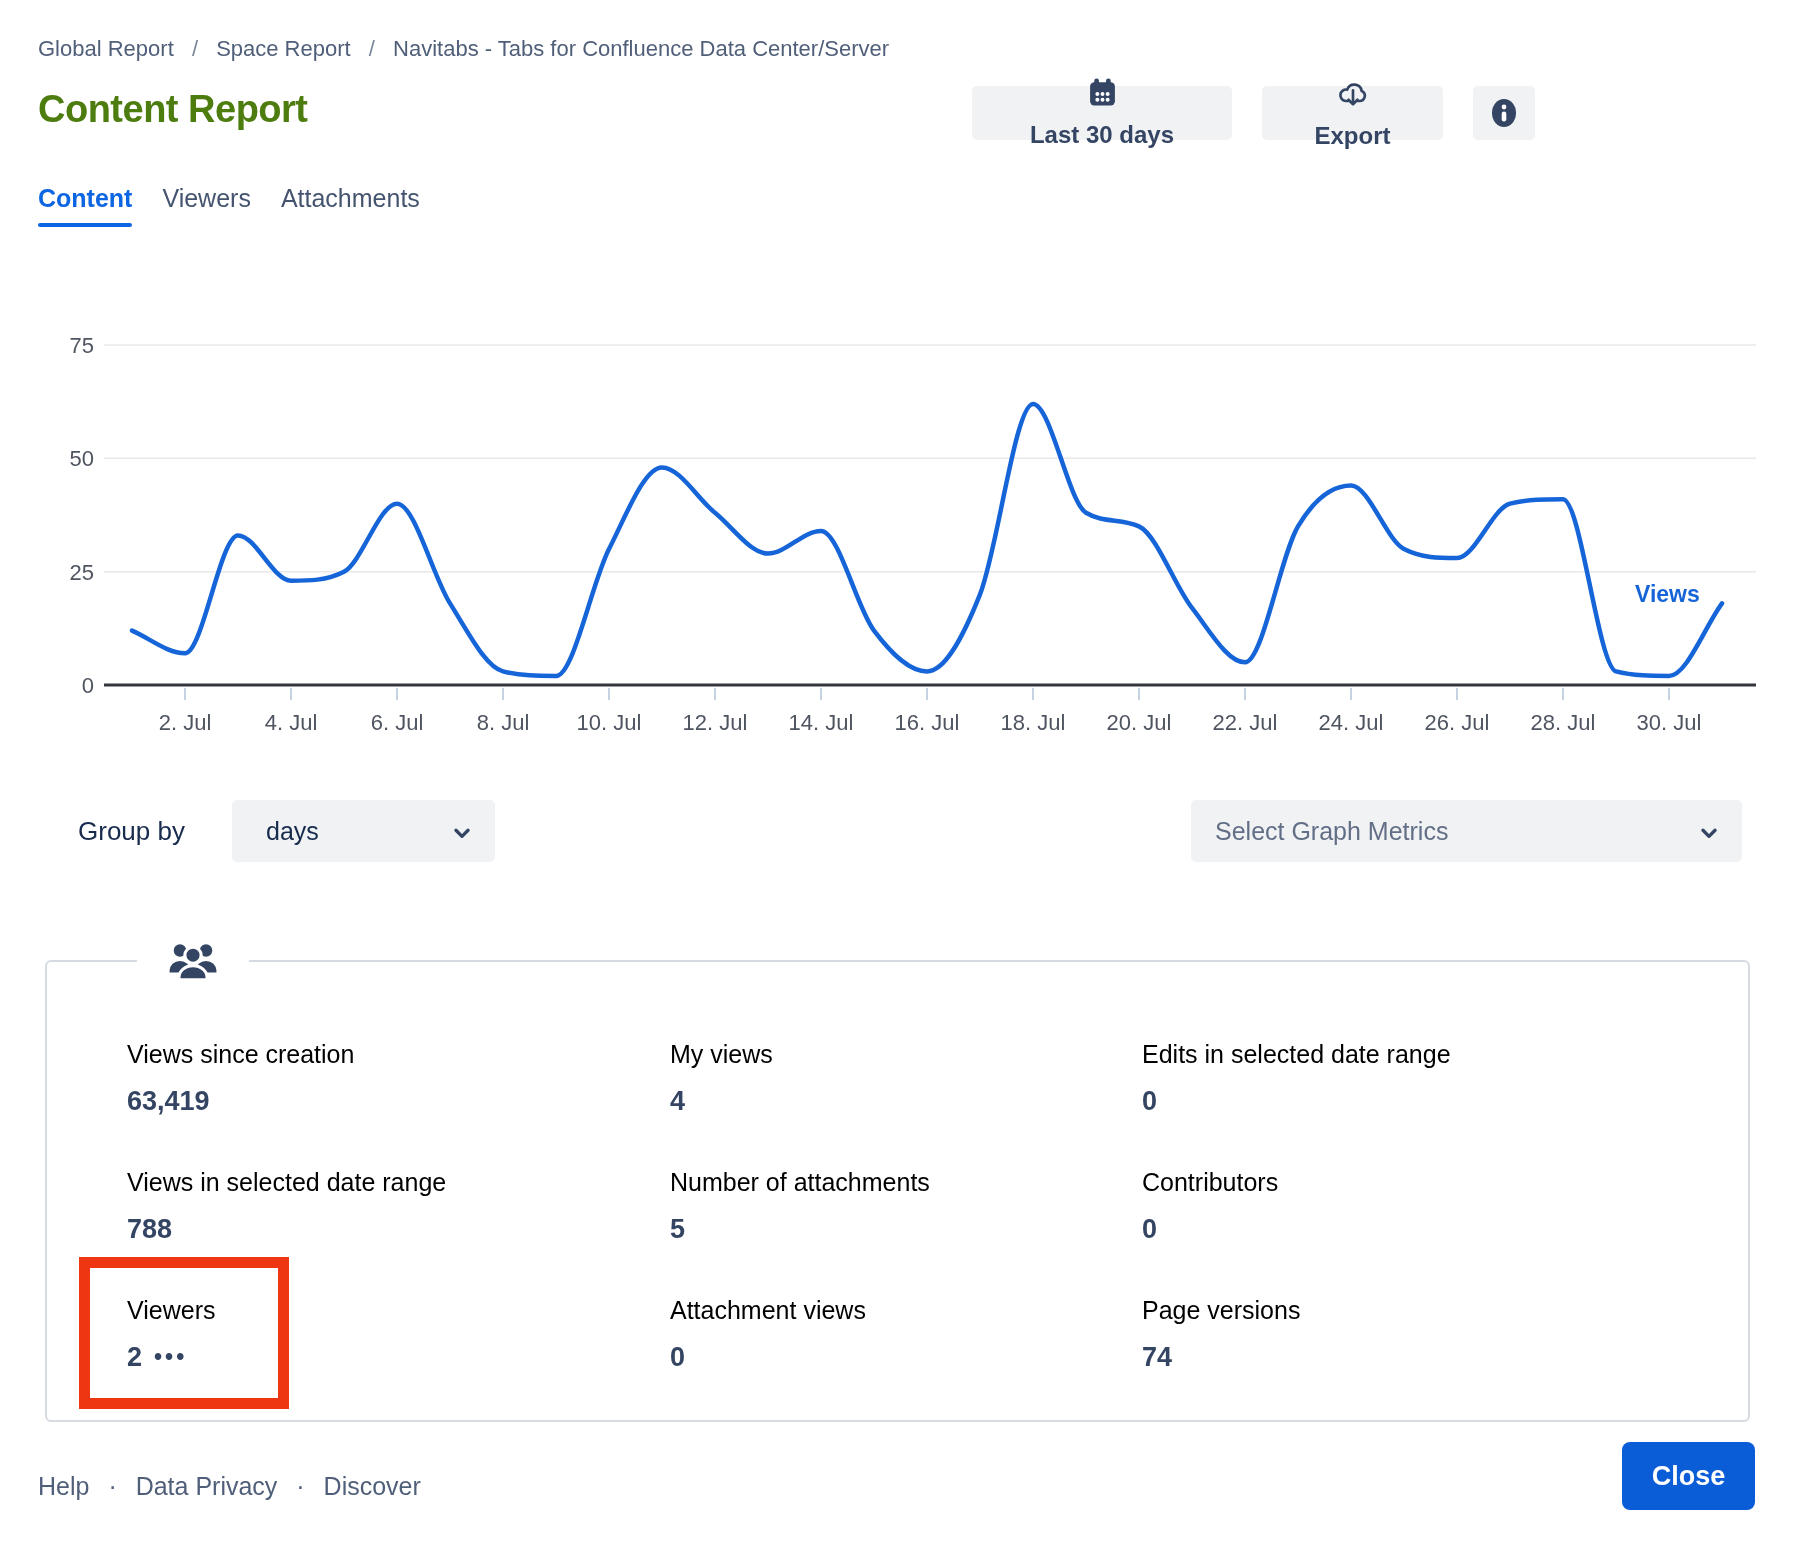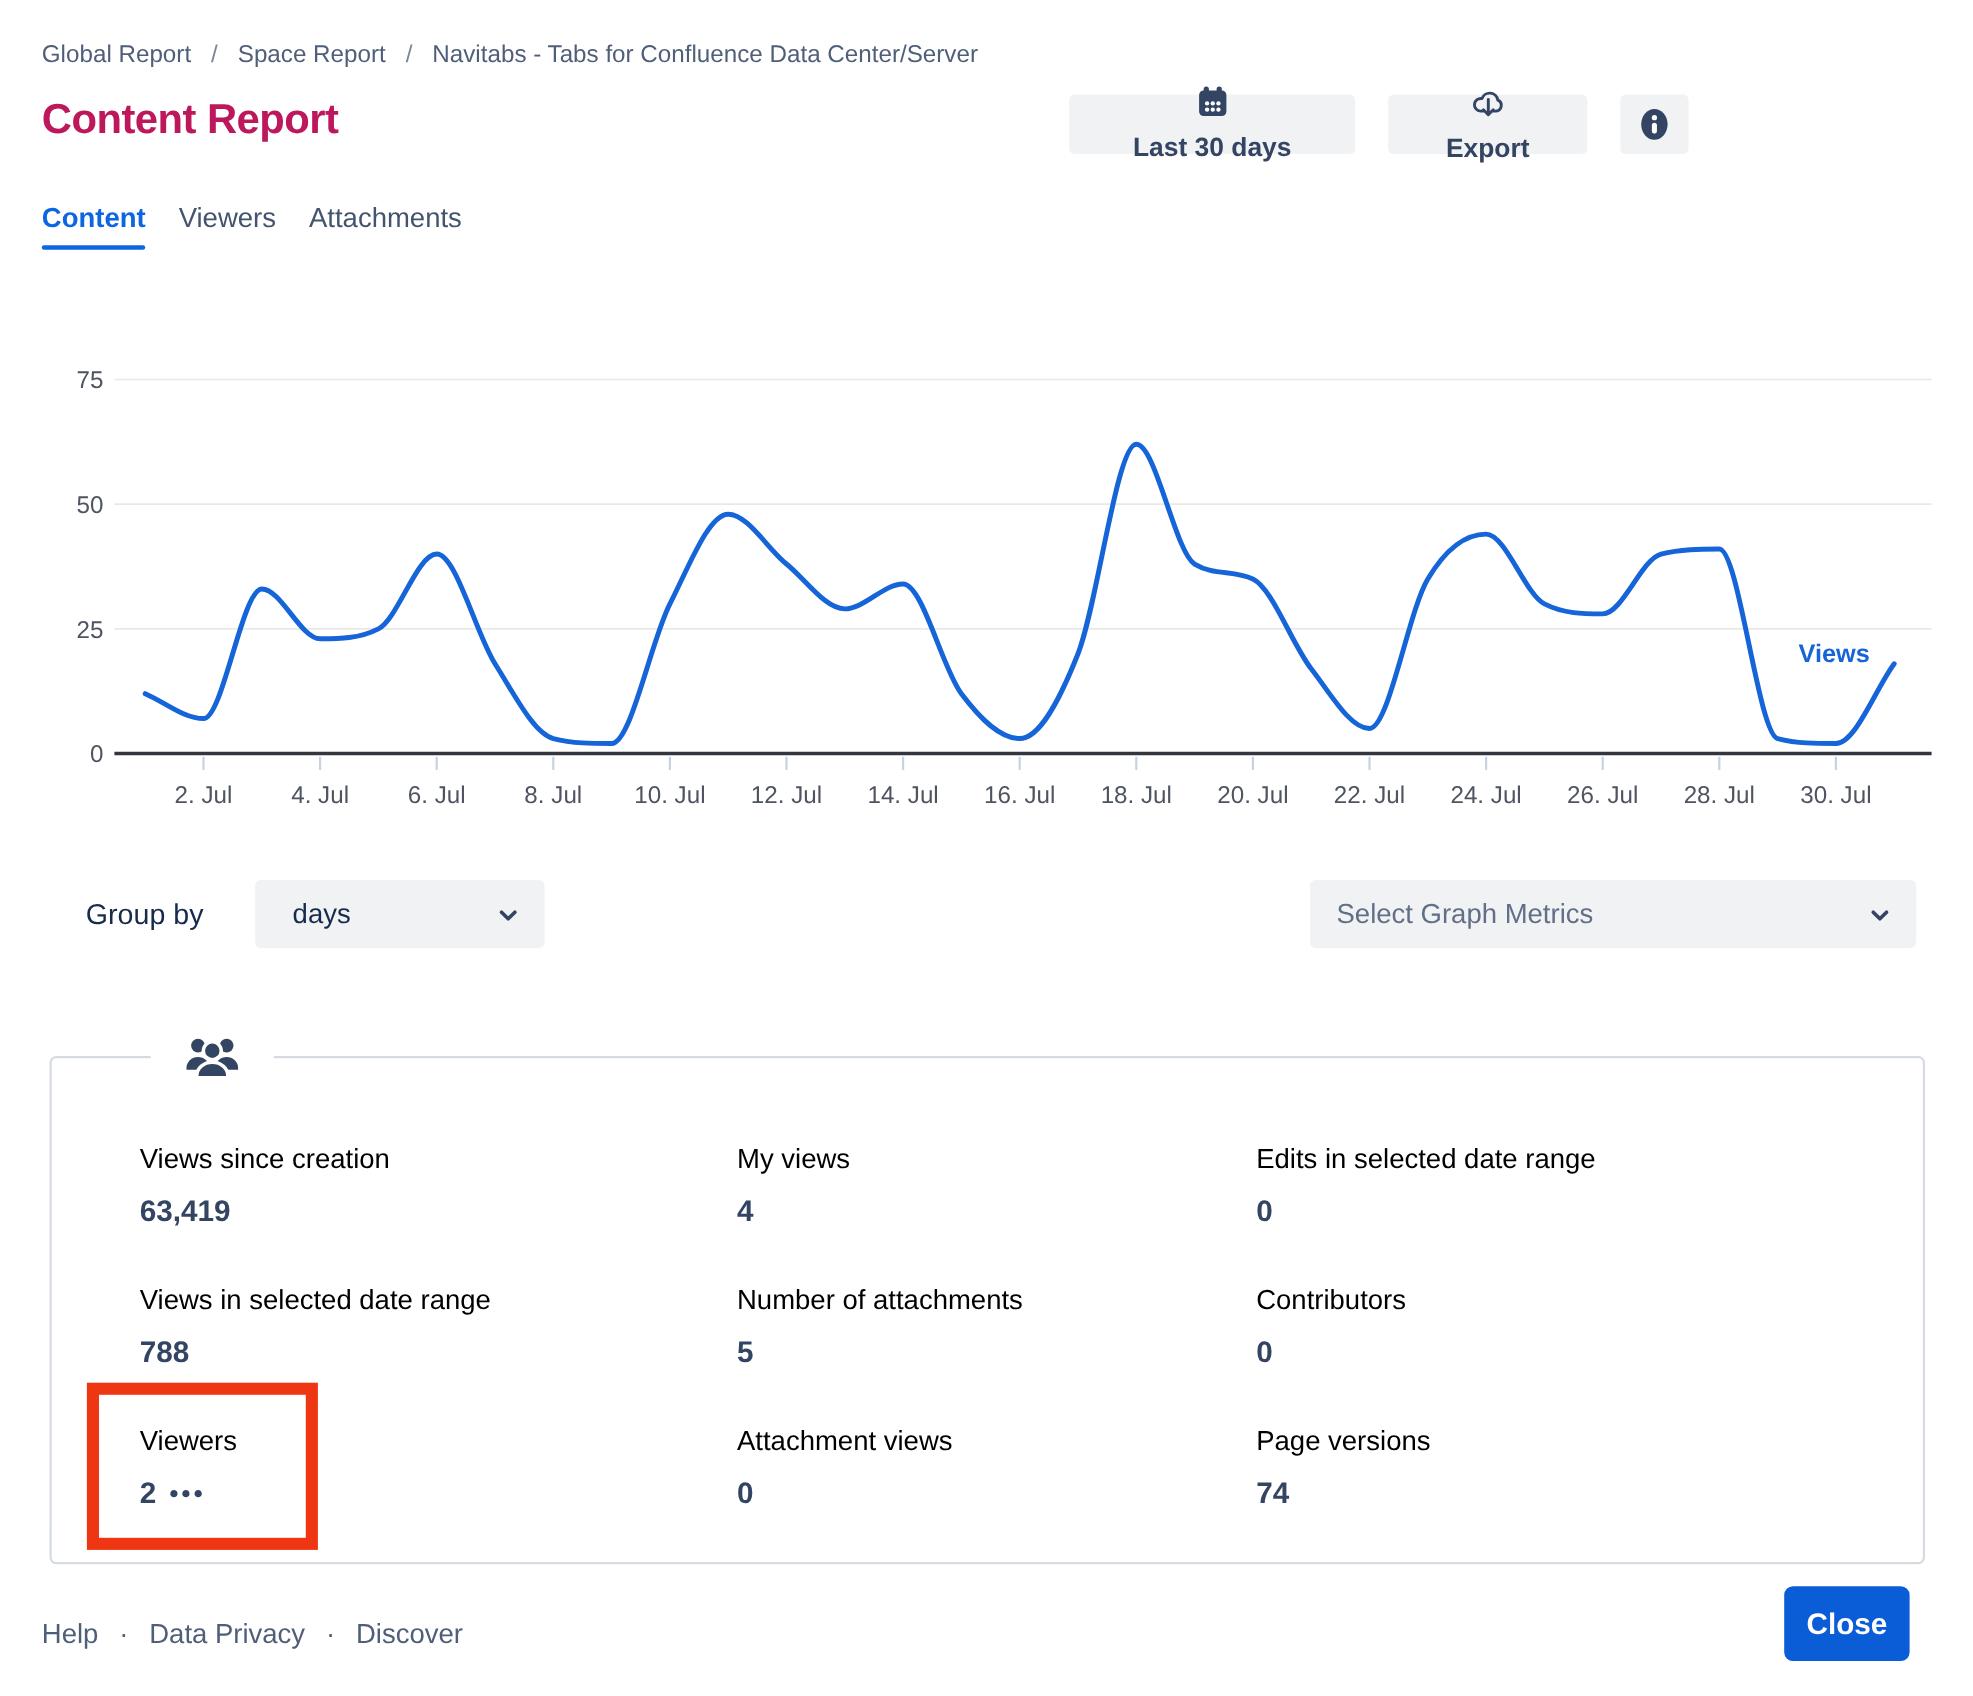--- a/index.html
+++ b/index.html
@@ -5,21 +5,21 @@
   * { margin:0; padding:0; box-sizing:border-box; }
   body { background:#ffffff; font-family:"Liberation Sans", sans-serif; }
   .screen { position:relative; width:1794px; height:1542px; background:#fff; overflow:hidden; }
 
   
   .breadcrumb { position:absolute; left:38px; top:36px; font-size:22px; color:#505F79; }
   .breadcrumb .crumb { color:#505F79; cursor:pointer; }
   .breadcrumb .sep { color:#7A869A; padding:0 12px; }
 
   
-  .page-title { position:absolute; left:38px; top:88px; font-size:38px; font-weight:bold; color:#be185d; letter-spacing:-0.5px; }
+  .page-title { position:absolute; left:38px; top:88px; font-size:38px; font-weight:bold; color:#4d7c0f; letter-spacing:-0.5px; }
 
   
   .hbtn { position:absolute; top:86px; height:54px; background:#F1F2F4; border:none; border-radius:5px;
           display:flex; align-items:center; justify-content:center; gap:13px;
           font-family:inherit; font-size:24px; font-weight:600; color:#344563; cursor:pointer;flex-direction:column; }
   .btn-range  { left:972px;  width:260px; }
   .btn-export { left:1262px; width:181px; }
   .btn-info   { left:1473px; width:62px; }
 
   
@@ -54,21 +54,21 @@
   .row-0 { top:78px; }   .row-1 { top:206px; }   .row-2 { top:334px; }
 
   
   .annotation-box { position:absolute; left:79px; top:1257px; width:210px; height:152px;
                     border:11px solid #EE3712; pointer-events:none; }
 
   
   .footer { position:absolute; left:38px; top:1472px; font-size:25px; color:#505F79; }
   .footer .flink { cursor:pointer; }
   .footer .fsep { padding:0 12px; color:#505F79; }
-  .close-btn { position:absolute; left:1622px; top:1442px; width:114px; height:68px;
+  .close-btn { position:absolute; left:1622px; top:1442px; width:133px; height:68px;
                background:#0B5CD7; color:#fff; border:none; border-radius:8px;
                font-family:inherit; font-size:27px; font-weight:bold; cursor:pointer; }
 </style>
 </head>
 <body>
 
 <div class="screen">
 
   <div class="breadcrumb">
     <span class="crumb">Global Report</span>

